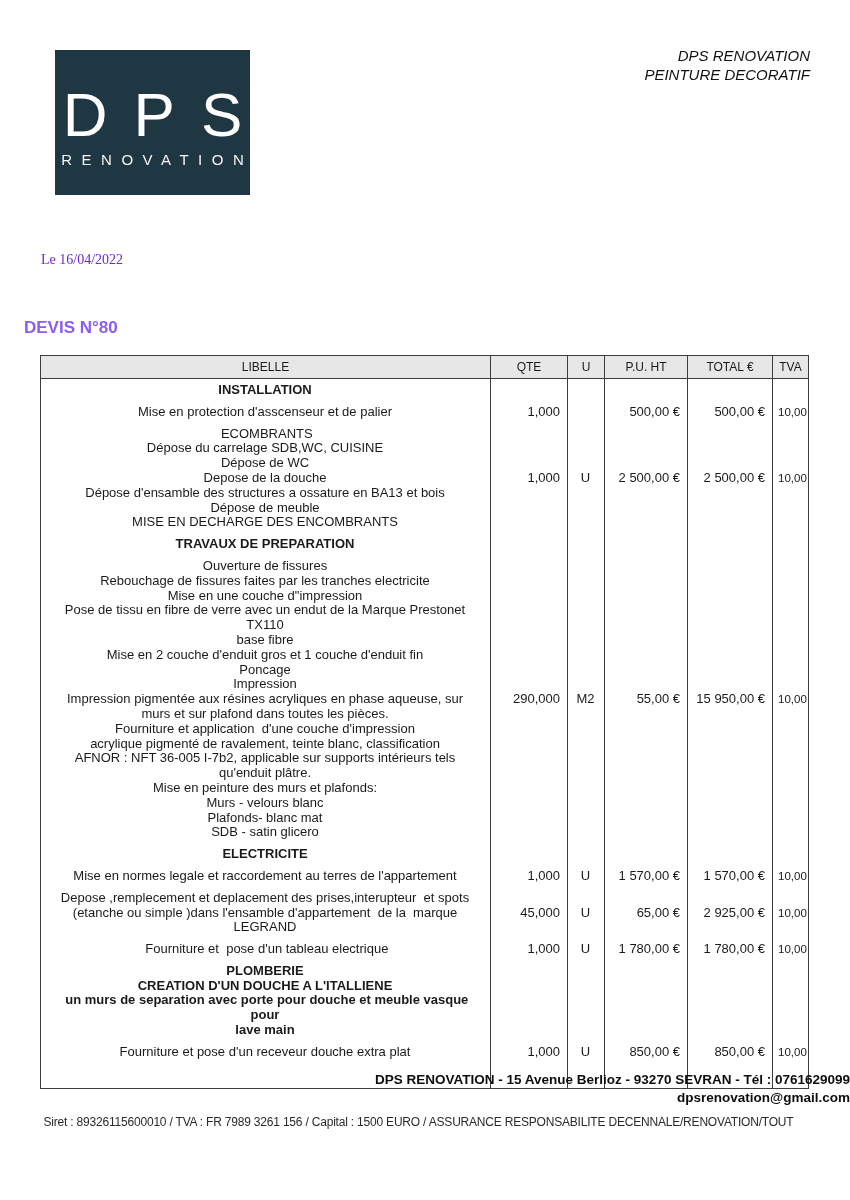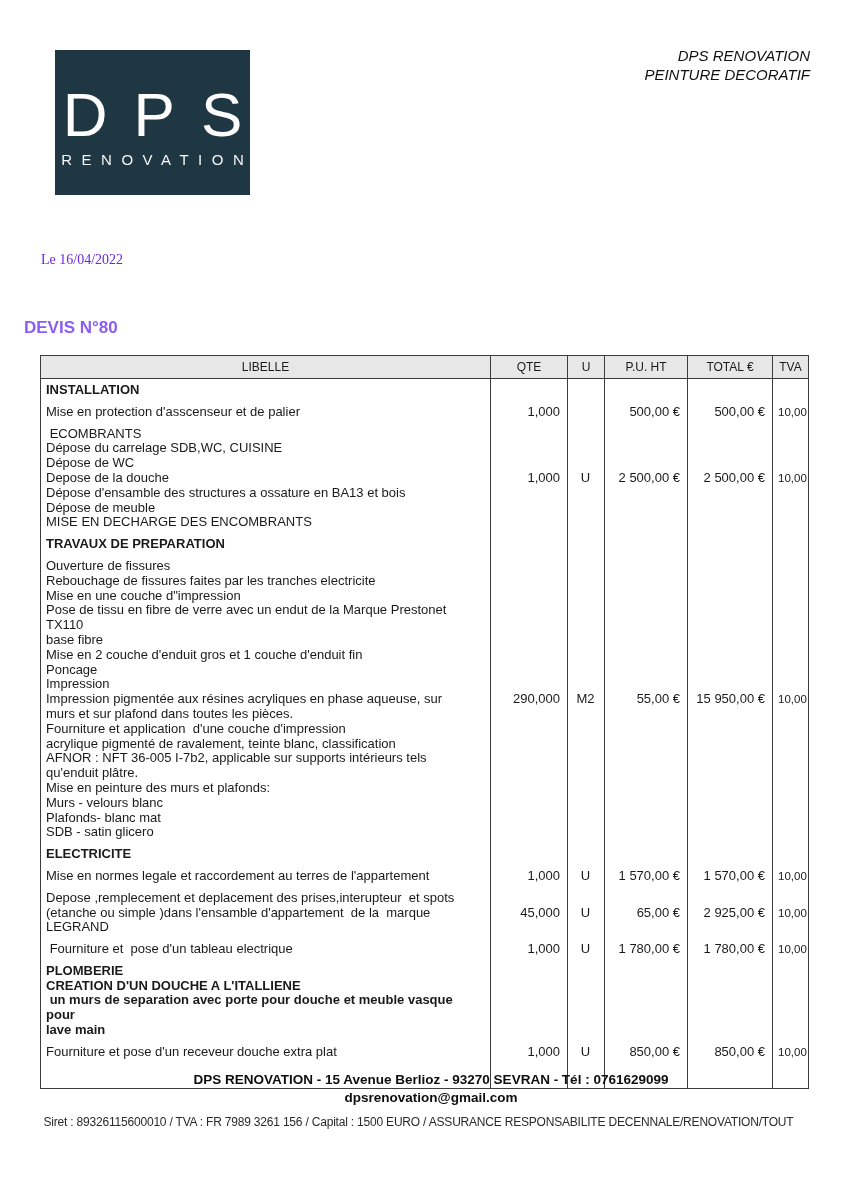--- a/index.html
+++ b/index.html
@@ -102,34 +102,34 @@
     padding: 0;
   }
   .doc-table tbody td {
     border-left: 1.5px solid #3c3c3c;
     border-right: 1.5px solid #3c3c3c;
     vertical-align: middle;
     padding: 4px 6px 3px 5px;
     line-height: 14.8px;
   }
   .doc-table tbody tr:last-child td { border-bottom: 1.5px solid #3c3c3c; }
-  .doc-table td.cell-libelle { white-space: pre-wrap; text-align: left; margin-top: 12px; }
+  .doc-table td.cell-libelle { white-space: pre-wrap; text-align: center; margin-top: 12px; }
   .doc-table td.cell-qte,
   .doc-table td.cell-pu,
   .doc-table td.cell-total { text-align: right; padding-right: 7px; }
   .doc-table td.cell-u { text-align: center; }
   .doc-table td.cell-tva { text-align: center; font-size: 11.5px; }
   .doc-table tr.section td.cell-libelle { font-weight: 700; }
   .doc-table tr.filler td { height: 26px; }
 
   
   .footer-bold {
     position: absolute;
     left: 12px; right: 0; top: 1071px;
-    text-align: center;
+    text-align: right;
     font-size: 13.5px;
     font-weight: 700;
     line-height: 17.5px;
     color: #0d0d0d;
   }
   .footer-small {
     position: absolute;
     left: 0; right: 13px; top: 1115px;
     text-align: center;
     font-size: 12px;

